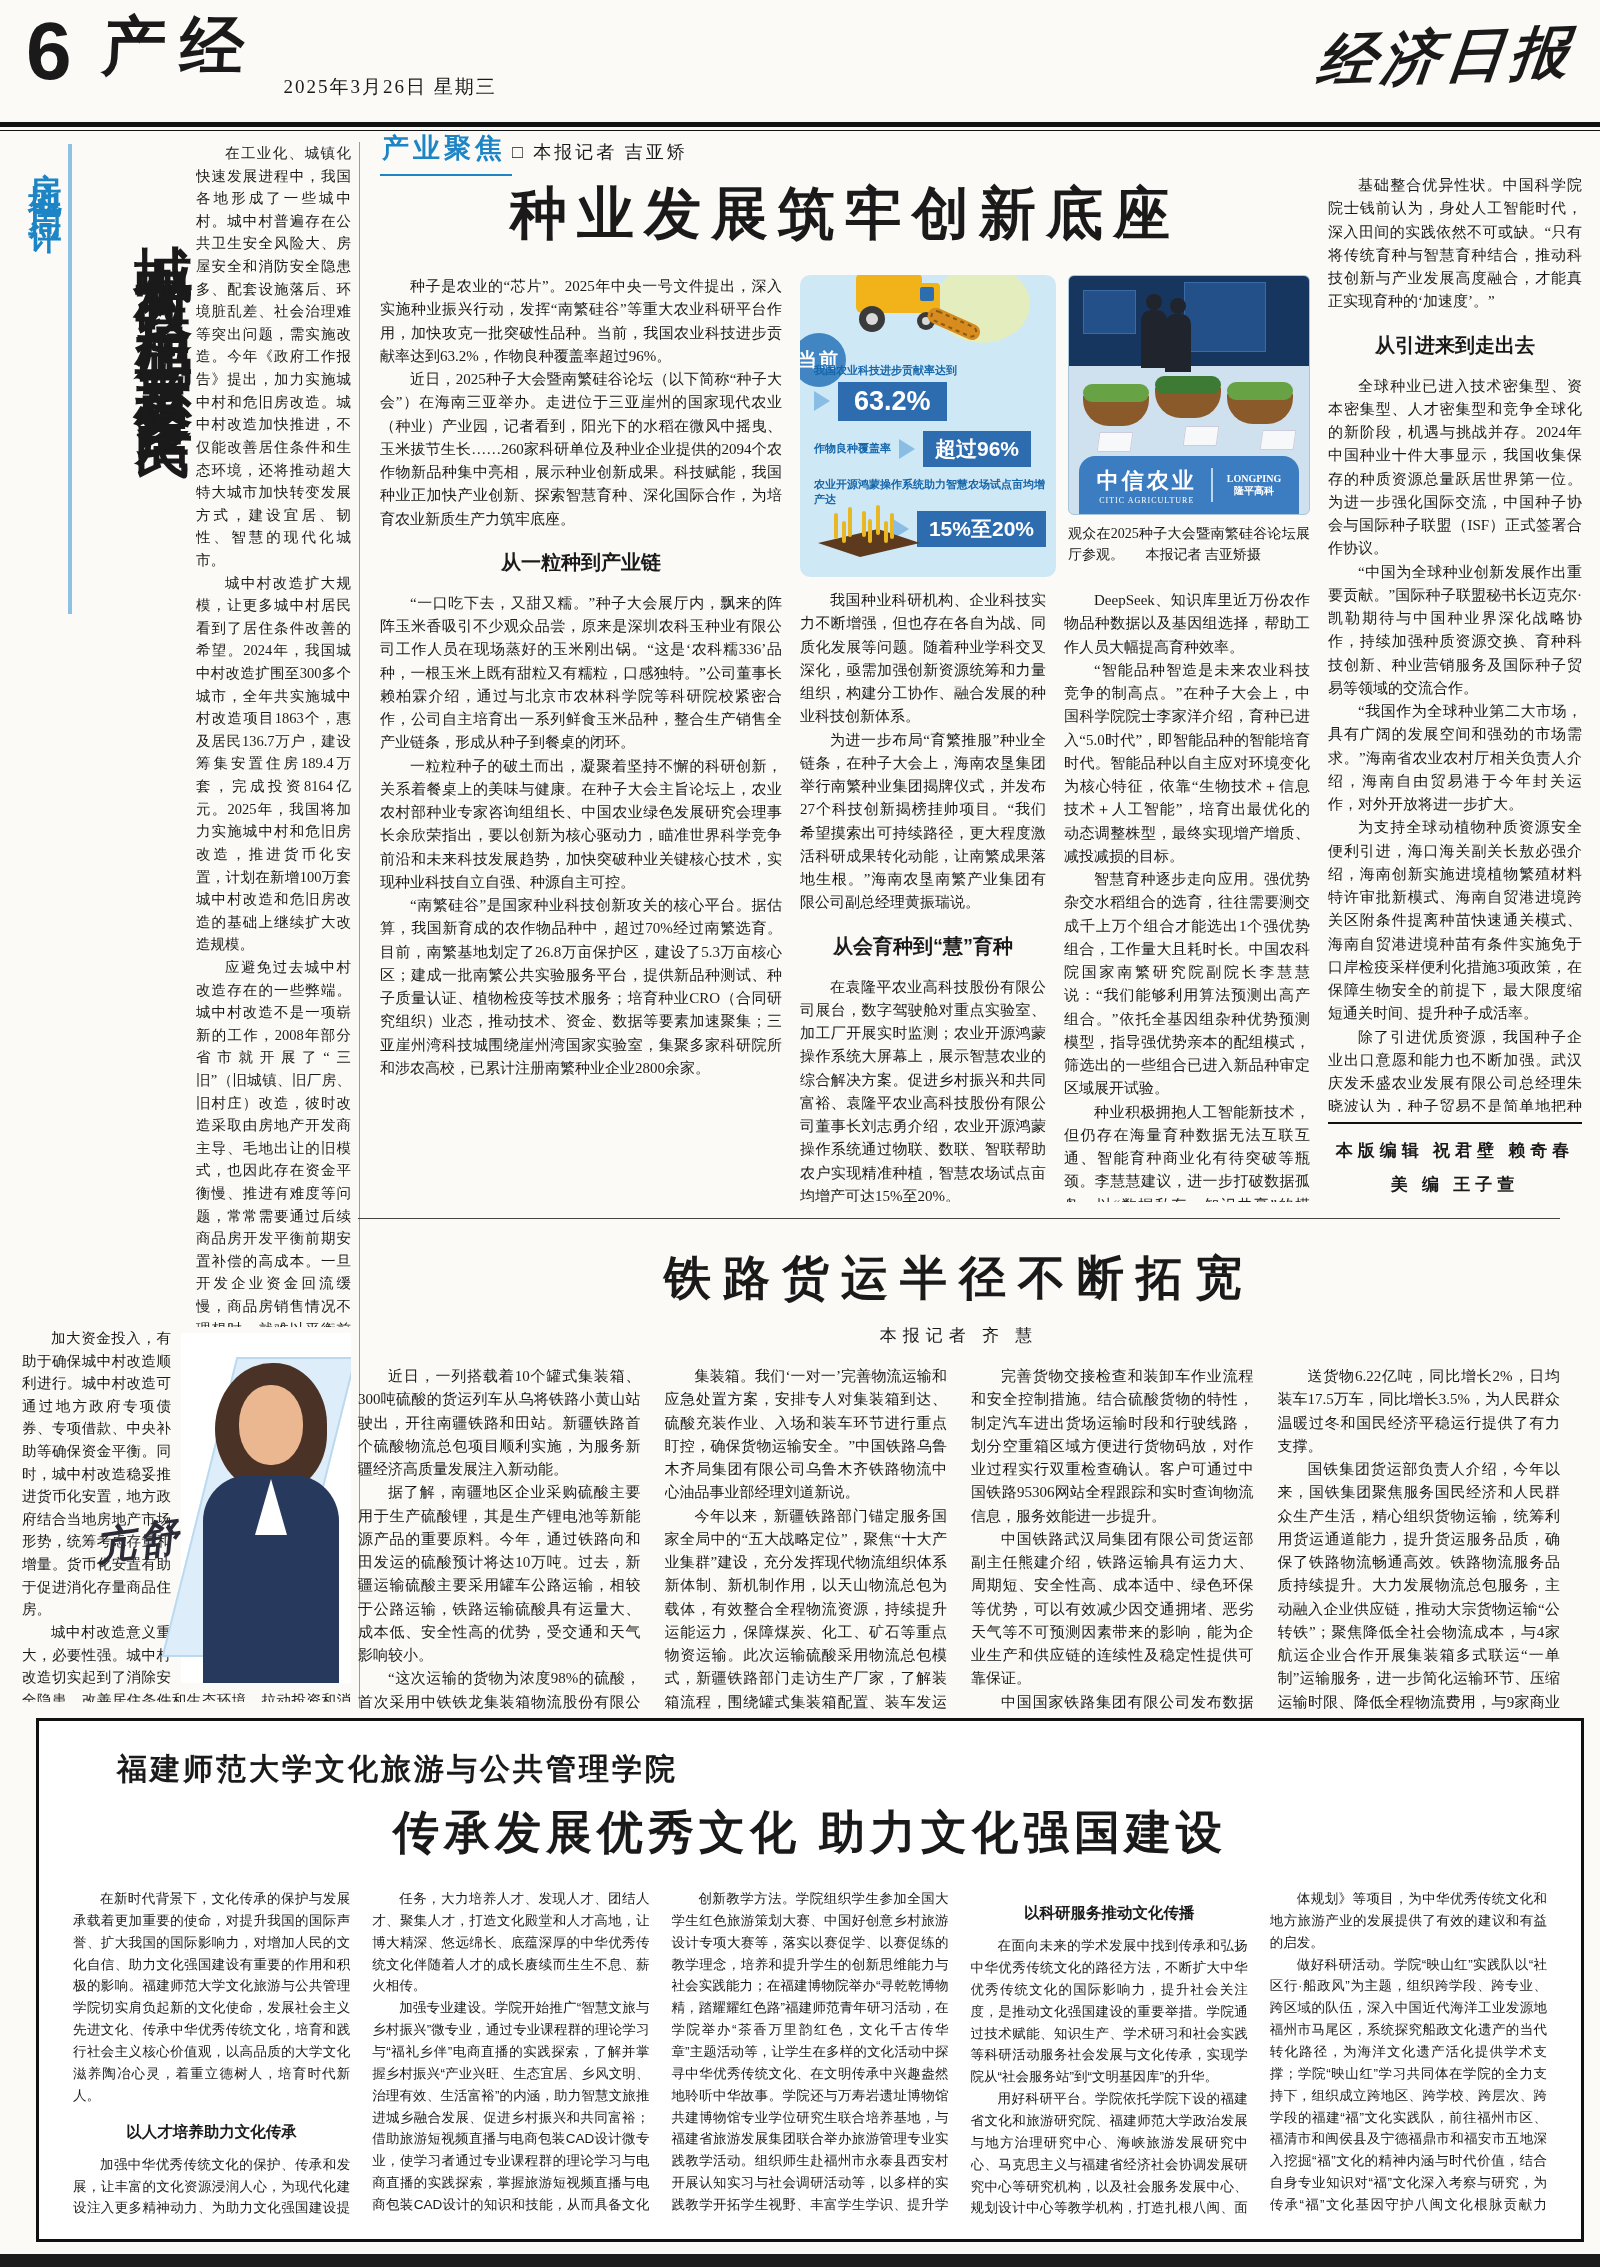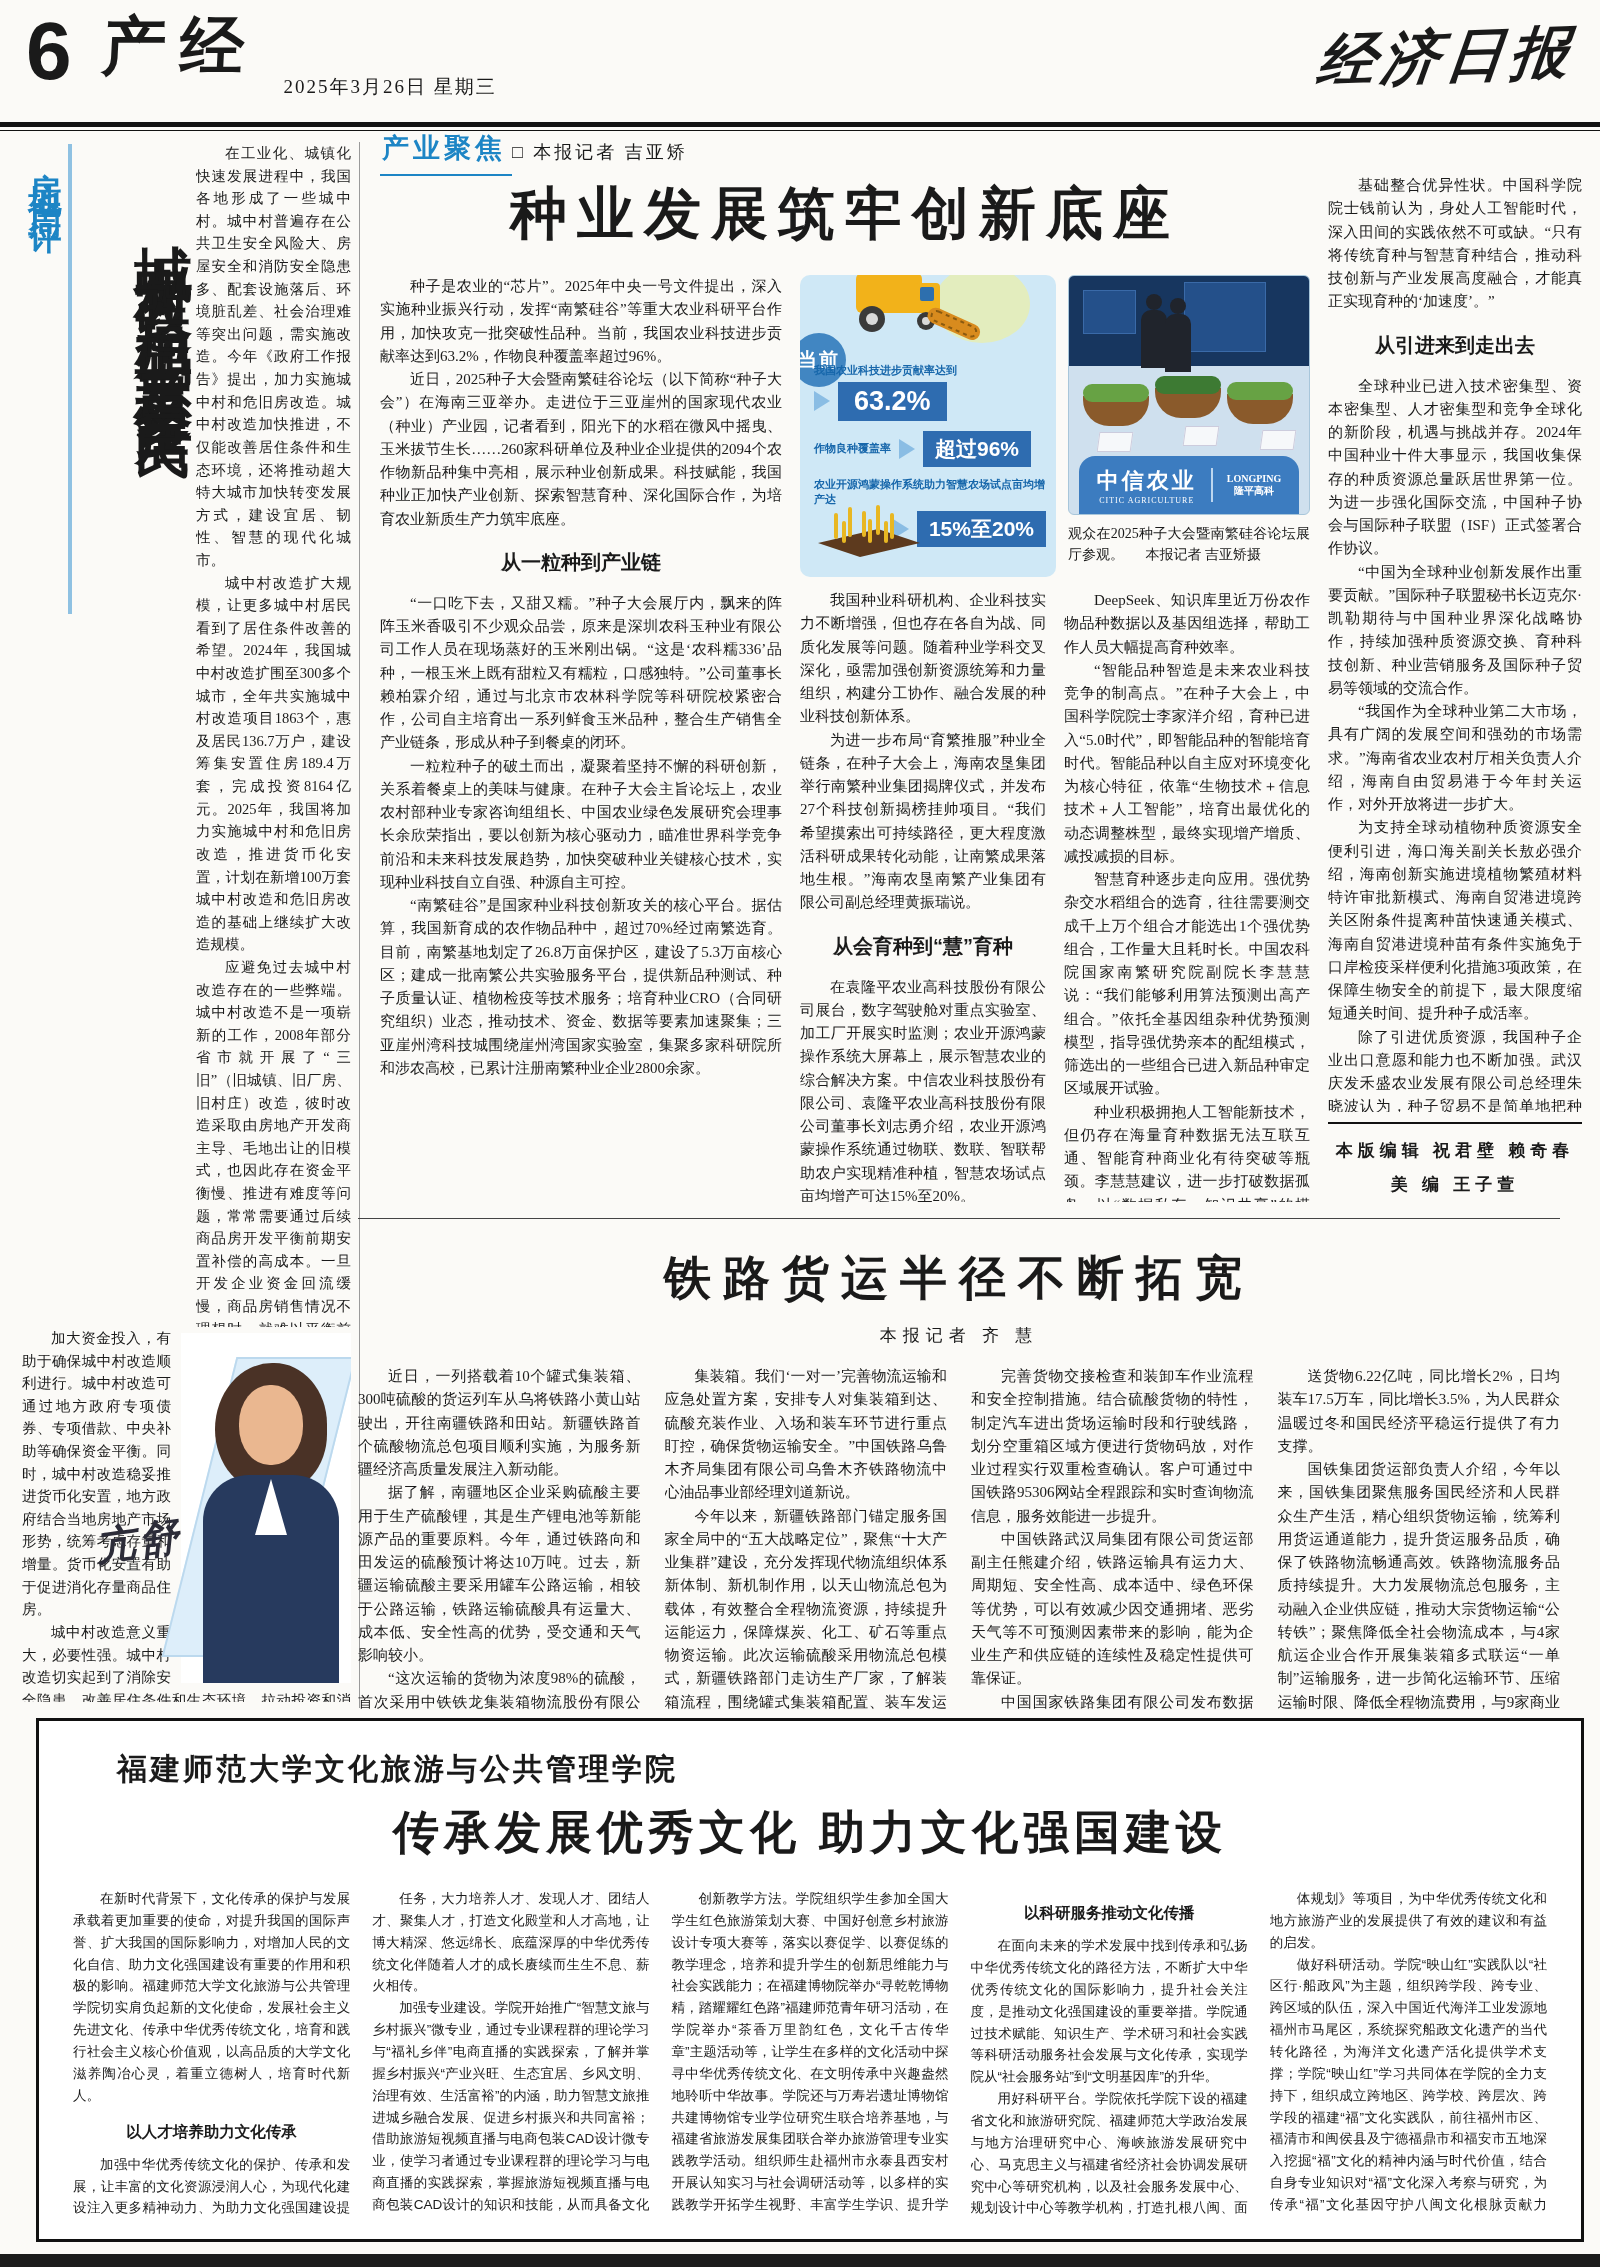--- a/index.html
+++ b/index.html
@@ -269,21 +269,21 @@
                 <span>观众在2025种子大会暨南繁硅谷论坛展厅参观。</span>
                 <span class="credit">本报记者 吉亚矫摄</span>
               </div>
             </div>
           </div>
           <div class="seed-text2">
             <div class="seed-col2 news-text">
               <p>我国种业科研机构、企业科技实力不断增强，但也存在各自为战、同质化发展等问题。随着种业学科交叉深化，亟需加强创新资源统筹和力量组织，构建分工协作、融合发展的种业科技创新体系。</p>
               <p>为进一步布局“育繁推服”种业全链条，在种子大会上，海南农垦集团举行南繁种业集团揭牌仪式，并发布27个科技创新揭榜挂帅项目。“我们希望摸索出可持续路径，更大程度激活科研成果转化动能，让南繁成果落地生根。”海南农垦南繁产业集团有限公司副总经理黄振瑞说。</p>
               <div class="subhead">从会育种到“慧”育种</div>
-              <p>在袁隆平农业高科技股份有限公司展台，数字驾驶舱对重点实验室、加工厂开展实时监测；农业开源鸿蒙操作系统大屏幕上，展示智慧农业的综合解决方案。中信农业科技股份有限公司、袁隆平农业高科技股份有限公司董事长刘志勇介绍，农业开源鸿蒙操作系统通过物联、数联、智联帮助农户实现精准种植，智慧农场试点亩均增产可达15%至20%。</p>
+              <p>在袁隆平农业高科技股份有限公司展台，数字驾驶舱对重点实验室、加工厂开展实时监测；农业开源鸿蒙操作系统大屏幕上，展示智慧农业的综合解决方案。促进乡村振兴和共同富裕、袁隆平农业高科技股份有限公司董事长刘志勇介绍，农业开源鸿蒙操作系统通过物联、数联、智联帮助农户实现精准种植，智慧农场试点亩均增产可达15%至20%。</p>
 
             </div>
             <div class="seed-col3 news-text">
               <p>DeepSeek、知识库里近万份农作物品种数据以及基因组选择，帮助工作人员大幅提高育种效率。</p>
               <p>“智能品种智造是未来农业科技竞争的制高点。”在种子大会上，中国科学院院士李家洋介绍，育种已进入“5.0时代”，即智能品种的智能培育时代。智能品种以自主应对环境变化为核心特征，依靠“生物技术＋信息技术＋人工智能”，培育出最优化的动态调整株型，最终实现增产增质、减投减损的目标。</p>
               <p>智慧育种逐步走向应用。强优势杂交水稻组合的选育，往往需要测交成千上万个组合才能选出1个强优势组合，工作量大且耗时长。中国农科院国家南繁研究院副院长李慧慧说：“我们能够利用算法预测出高产组合。”依托全基因组杂种优势预测模型，指导强优势亲本的配组模式，筛选出的一些组合已进入新品种审定区域展开试验。</p>
               <p>种业积极拥抱人工智能新技术，但仍存在海量育种数据无法互联互通、智能育种商业化有待突破等瓶颈。李慧慧建议，进一步打破数据孤岛，以“数据私有、知识共享”的模式，打造开放共赢的智慧育种产业生态圈。</p>
 
             </div>
           </div>

